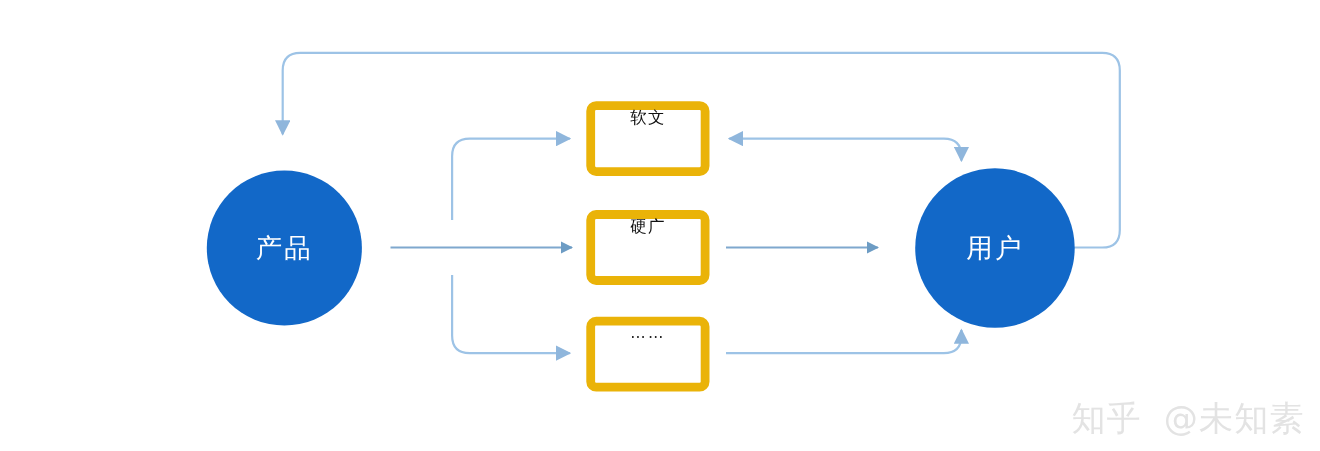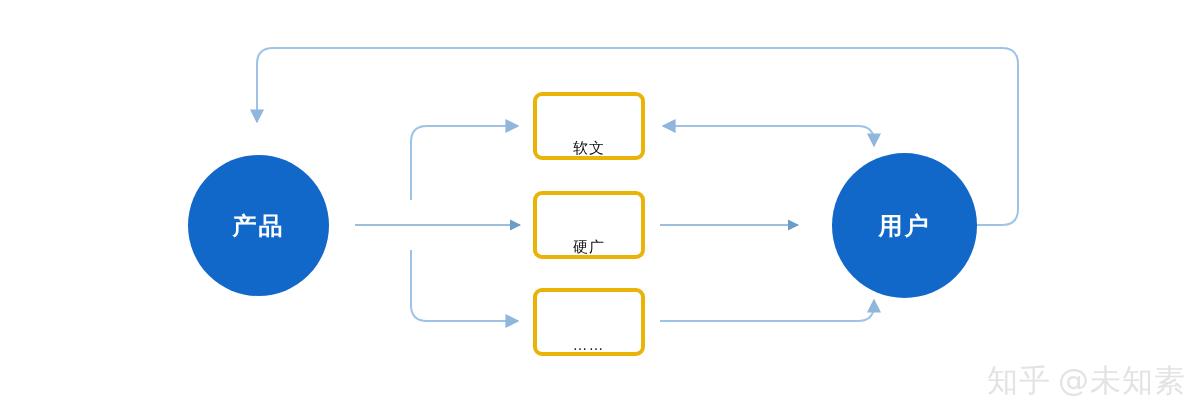--- a/index.html
+++ b/index.html
@@ -27,21 +27,21 @@
   .node-circle {
     position: absolute;
     border-radius: 50%;
     background: #1268C8;
     display: flex;
     align-items: center;
     justify-content: center;
     color: #ffffff;
     font-size: 24px;
     letter-spacing: 2px;
-    font-weight: 700;
+    font-weight: 400;
     z-index: 3;
   }
   .circle-left {
     left: 188px;
     top: 155px;
     width: 141px;
     height: 141px;
   }
   .circle-right {
     left: 832px;
@@ -51,25 +51,25 @@
   }
   .circle-label {
     line-height: 1;
     user-select: none;
   }
   .node-box {
     position: absolute;
     left: 533px;
     width: 112px;
     height: 68px;
-    border: 4px solid #eab308;
+    border: 8px solid #eab308;
     border-radius: 9px;
     background: #ffffff;
     display: flex;
-    align-items: flex-end;
+    align-items: flex-start;
     justify-content: center;
     font-size: 15px;
     color: #111111;
     letter-spacing: 1px;
     z-index: 3;
     box-sizing: border-box;
   }
   .box-1 { top: 92px; }
   .box-2 { top: 191px; }
   .box-3 { top: 288px; }
@@ -86,21 +86,21 @@
     position: absolute;
     right: 14px;
     bottom: 8px;
     font-size: 31px;
     color: #e3e3e3;
     letter-spacing: 1px;
     white-space: nowrap;
     user-select: none;
     z-index: 4;
   }
-  #watermark .wm-brand { margin-right: 7px; }
+  #watermark .wm-brand { margin-right: 20px; }
 </style>
 </head>
 <body>
 
 <div id="canvas">
 
   <svg id="wires" viewBox="0 0 1200 410" xmlns="http://www.w3.org/2000/svg">
     <defs>
       <marker id="ah-light" viewBox="0 0 10 10" refX="9" refY="5" markerWidth="7" markerHeight="7" orient="auto-start-reverse">
         <path d="M 0 0 L 10 5 L 0 10 z" fill="#9DC3E6"></path>

